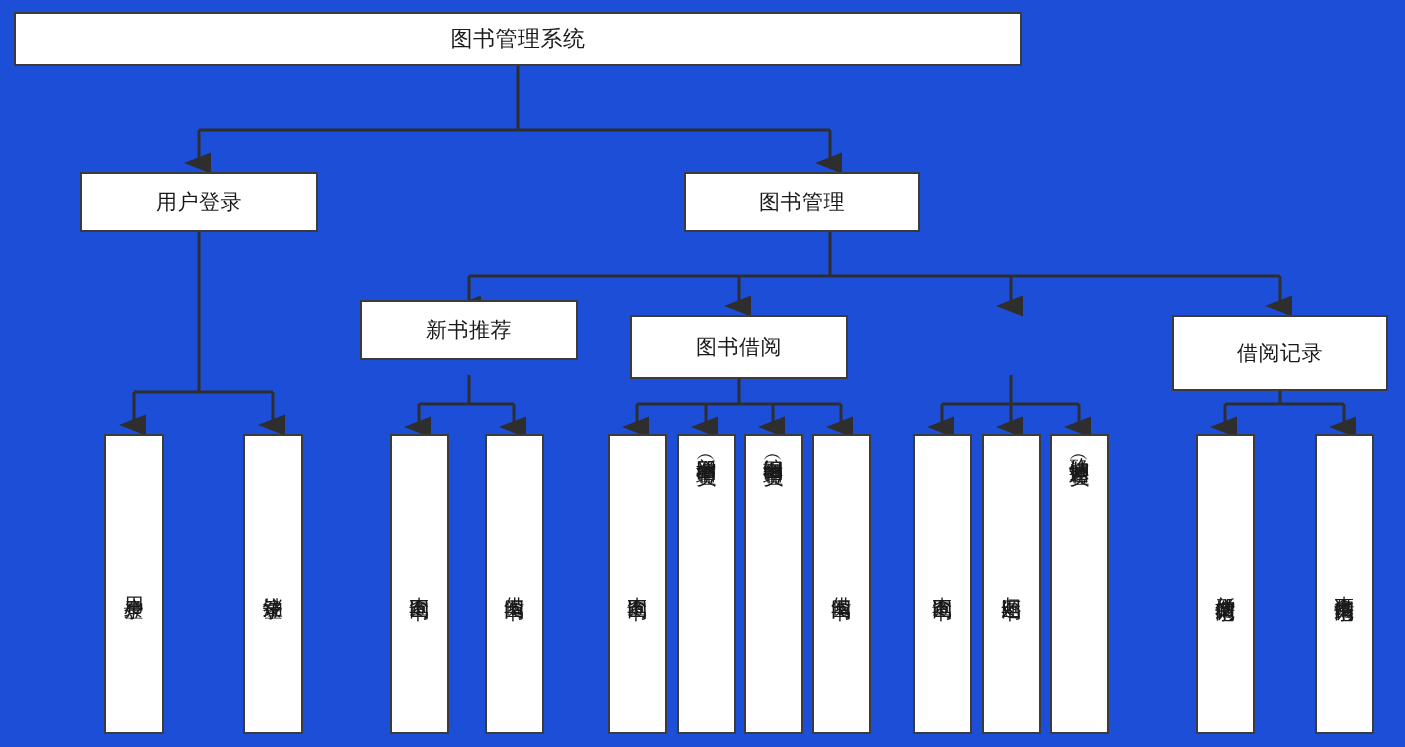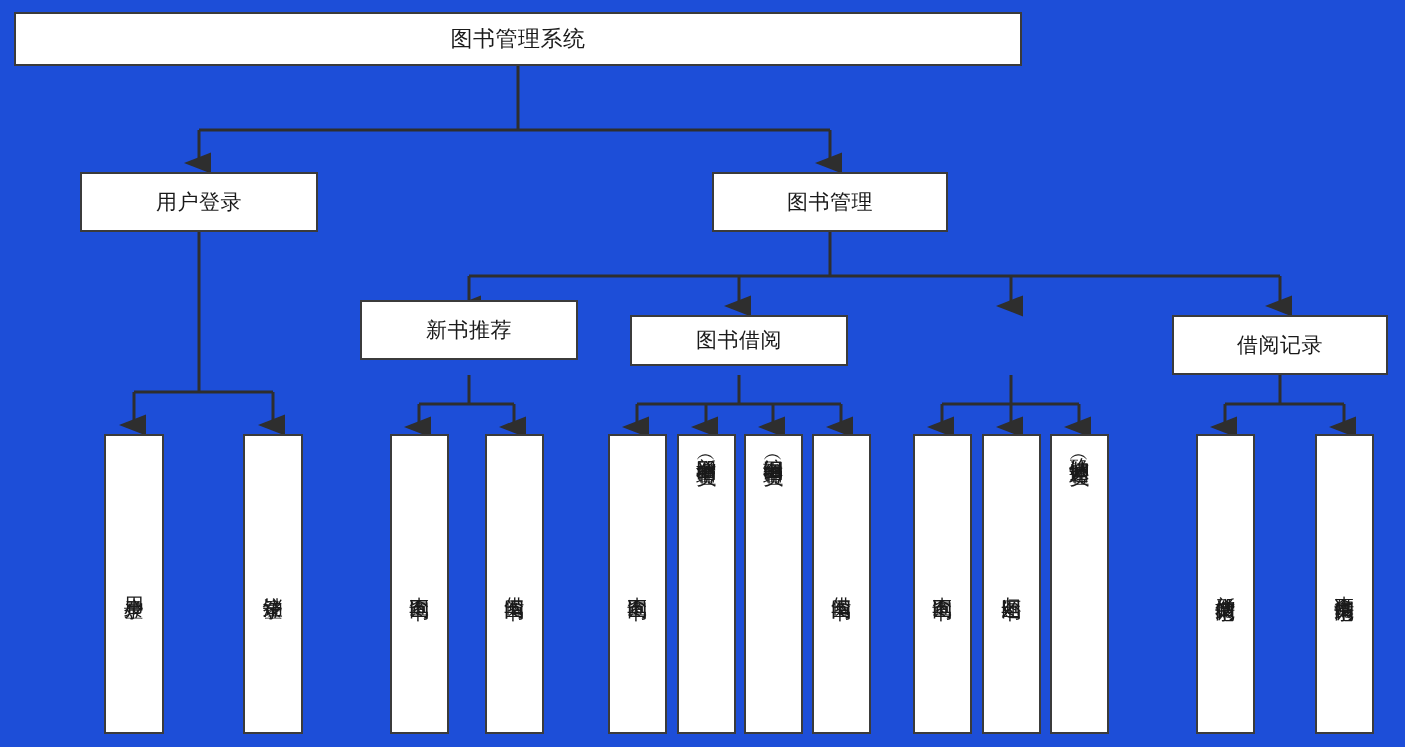--- a/index.html
+++ b/index.html
@@ -136,34 +136,34 @@
   </svg>
 
   <div class="node h root" style="left:14px; top:12px; width:1008px; height:54px;">
     <span class="label">图书管理系统</span>
   </div>
 
   <div class="node h" style="left:80px; top:172px; width:238px; height:60px;">
     <span class="label">用户登录</span>
   </div>
 
-  <div class="node h" style="left:712px; top:172px; width:236px; height:60px;">
+  <div class="node h" style="left:684px; top:172px; width:236px; height:60px;">
     <span class="label">图书管理</span>
   </div>
 
   <div class="node h" style="left:360px; top:300px; width:218px; height:60px;">
     <span class="label">新书推荐</span>
   </div>
 
-  <div class="node h" style="left:630px; top:315px; width:218px; height:51px;">
+  <div class="node h" style="left:630px; top:315px; width:218px; height:64px;">
     <span class="label">图书借阅</span>
   </div>
 
 
-  <div class="node h" style="left:1172px; top:315px; width:216px; height:60px;">
+  <div class="node h" style="left:1172px; top:315px; width:216px; height:76px;">
     <span class="label">借阅记录</span>
   </div>
 
   <div class="node v centered" style="left:104px; top:434px; width:60px; height:300px;">
     <span class="label">用户登录</span>
   </div>
 
   <div class="node v centered" style="left:243px; top:434px; width:60px; height:300px;">
     <span class="label">注销登录</span>
   </div>

